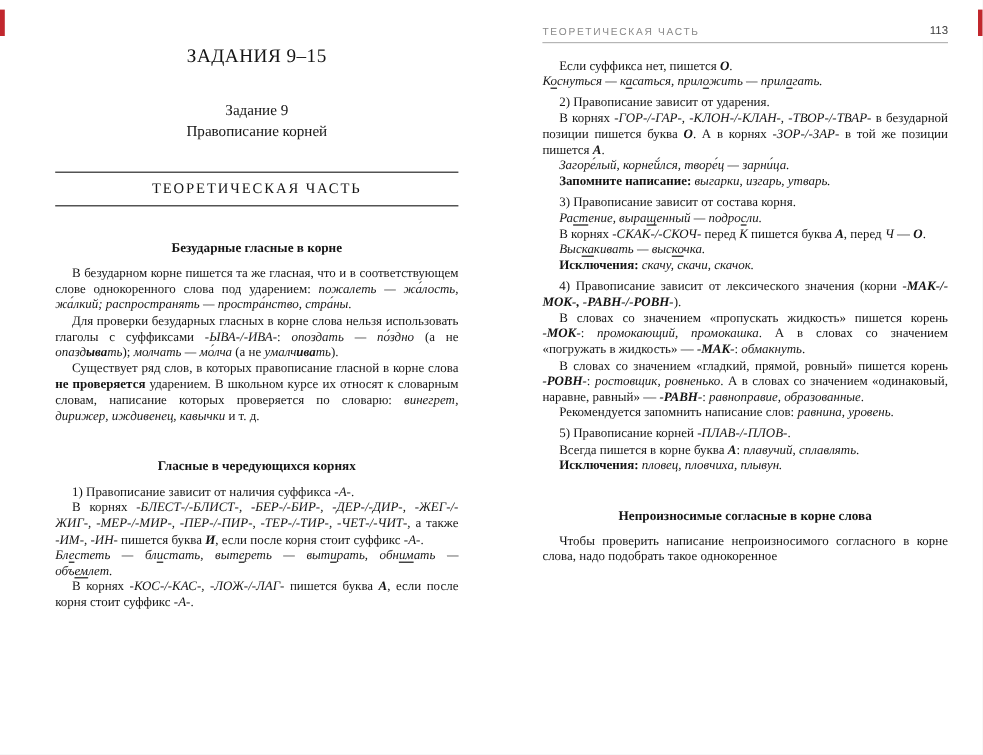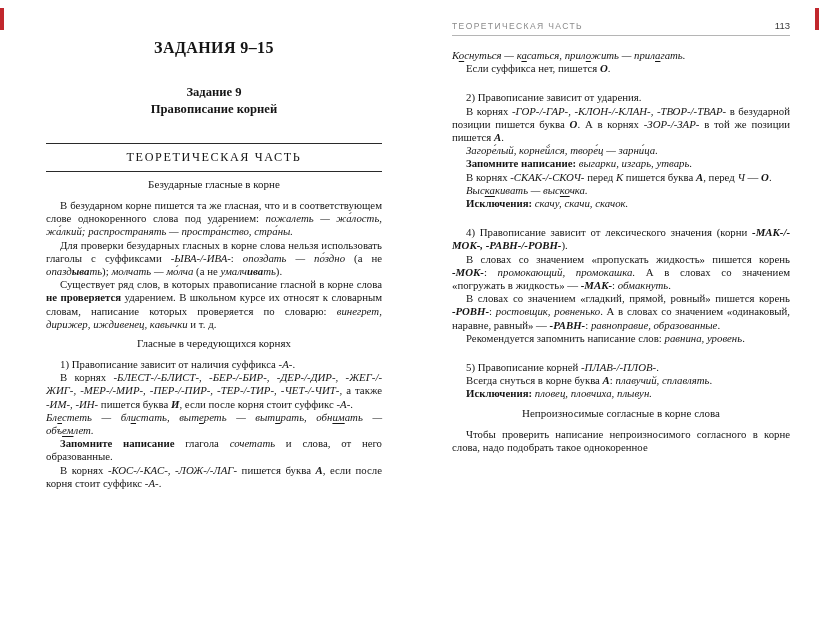--- a/index.html
+++ b/index.html
@@ -8,28 +8,28 @@
   .spread{position:relative;width:819px;height:629px;background:#ffffff;overflow:hidden}
   .edge-mark{position:absolute;width:4px;height:22px;top:8px;background:var(--red,#c1272d)}
   .edge-left{left:0}
   .edge-right{right:0}
   .col{position:absolute}
   .col-left{left:46px;top:38px;width:336px}
   .col-right{left:452px;top:20px;width:338px}
   .running{display:flex;justify-content:space-between;align-items:flex-end;font-family:"Liberation Sans","DejaVu Sans",sans-serif;font-size:8.5px;letter-spacing:1.4px;color:#8a8a8a;padding-bottom:4px;border-bottom:1px solid #b5b5b5;margin-bottom:13px}
   .running .num{color:#3a3a3a;letter-spacing:0;font-size:9.5px}
   .blk{font-size:10.8px;line-height:13.2px}
-  .t1{font-size:16px;font-weight:bold;text-align:center;line-height:20px;letter-spacing:.4px}
-  .t2{font-size:12.6px;font-weight:bold;text-align:center;line-height:16px;margin-top:26px}
+  .t1{font-size:16px;font-weight:normal;text-align:center;line-height:20px;letter-spacing:.4px}
+  .t2{font-size:12.6px;font-weight:normal;text-align:center;line-height:16px;margin-top:26px}
   .t2 + .t2{margin-top:1px}
   .section{margin-top:26px;border-top:1.2px solid #2a2a2a;border-bottom:1.2px solid #2a2a2a;padding:6px 0;text-align:center;font-size:12.2px;letter-spacing:1.6px;line-height:15px}
-  .h3{font-weight:normal;text-align:center;font-size:11px;margin:5px 0 8px;line-height:14px}
+  .h3{font-weight:bold;text-align:center;font-size:11px;margin:28px 0 8px;line-height:14px}
   .p{text-align:justify;text-indent:14px}
   .p.noindent{text-indent:0}
-  .p.sp{margin-top:16px}
+  .p.sp{margin-top:4px}
   .it{font-style:italic}
   .bd{font-weight:bold}
   .ul{text-decoration:underline;text-underline-offset:1.5px}
 </style>
 </head>
 <body>
 
 <div class="spread">
 
   <div class="edge-mark edge-left"></div>
@@ -41,44 +41,45 @@
       <div class="blk t2"><span>Правописание корней</span></div>
       <div class="blk section"><span>ТЕОРЕТИЧЕСКАЯ ЧАСТЬ</span></div>
       <div class="blk h3"><span>Безударные гласные в корне</span></div>
       <div class="blk p"><span>В безударном корне пишется та же гласная, что и в соответствующем слове однокоренного слова под ударением: </span><span class="it">пожалеть — жа́лость, жа́лкий; распространять — простра́нство, стра́ны.</span></div>
       <div class="blk p"><span>Для проверки безударных гласных в корне слова нельзя использовать глаголы с суффиксами </span><span class="it">-ЫВА-/-ИВА-</span><span>: </span><span class="it">опоздать — по́здно</span><span> (а не </span><span class="it">опазд</span><span class="it bd">ыва</span><span class="it">ть</span><span>); </span><span class="it">молчать — мо́лча</span><span> (а не </span><span class="it">умалч</span><span class="it bd">ива</span><span class="it">ть</span><span>).</span></div>
       <div class="blk p"><span>Существует ряд слов, в которых правописание гласной в корне слова </span><span class="bd">не проверяется</span><span> ударением. В школьном курсе их относят к словарным словам, написание которых проверяется по словарю: </span><span class="it">винегрет, дирижер, иждивенец, кавычки</span><span> и т. д.</span></div>
       <div class="blk h3"><span>Гласные в чередующихся корнях</span></div>
       <div class="blk p"><span>1) Правописание зависит от наличия суффикса </span><span class="it">-А-</span><span>.</span></div>
       <div class="blk p"><span>В корнях </span><span class="it">-БЛЕСТ-/-БЛИСТ-, -БЕР-/-БИР-, -ДЕР-/-ДИР-, -ЖЕГ-/-ЖИГ-, -МЕР-/-МИР-, -ПЕР-/-ПИР-, -ТЕР-/-ТИР-, -ЧЕТ-/-ЧИТ-,</span><span> а также </span><span class="it">-ИМ-, -ИН-</span><span> пишется буква </span><span class="it bd">И</span><span>, если после корня стоит суффикс </span><span class="it">-А-</span><span>.</span></div>
       <div class="blk p noindent"><span class="it">Бл</span><span class="it ul">е</span><span class="it">стеть — бл</span><span class="it ul">и</span><span class="it">стать, выт</span><span class="it ul">е</span><span class="it">реть — выт</span><span class="it ul">и</span><span class="it">рать, обн</span><span class="it ul">им</span><span class="it">ать — объ</span><span class="it ul">ем</span><span class="it">лет.</span></div>
-      <div class="blk p"><span class="bd">Запомните написание</span><span> глагола </span><span class="it">сочетать</span><span> и слова, от него образованные.</span></div>
       <div class="blk p"><span>В корнях </span><span class="it">-КОС-/-КАС-, -ЛОЖ-/-ЛАГ-</span><span> пишется буква </span><span class="it bd">А</span><span>, если после корня стоит суффикс </span><span class="it">-А-</span><span>.</span></div>
     </div>
 
   <div class="col col-right">
     <div class="running">
       <span>ТЕОРЕТИЧЕСКАЯ ЧАСТЬ</span>
       <span class="num">113</span>
     </div>
     <div>
+        <div class="blk p"><span>Если суффикса нет, пишется </span><span class="it bd">О</span><span>.</span></div>
         <div class="blk p noindent"><span class="it">К</span><span class="it ul">о</span><span class="it">снуться — к</span><span class="it ul">а</span><span class="it">саться, прил</span><span class="it ul">о</span><span class="it">жить — прил</span><span class="it ul">а</span><span class="it">гать.</span></div>
-        <div class="blk p"><span>Если суффикса нет, пишется </span><span class="it bd">О</span><span>.</span></div>
         <div class="blk p sp"><span>2) Правописание зависит от ударения.</span></div>
         <div class="blk p"><span>В корнях </span><span class="it">-ГОР-/-ГАР-, -КЛОН-/-КЛАН-, -ТВОР-/-ТВАР-</span><span> в безударной позиции пишется буква </span><span class="it bd">О</span><span>. А в корнях </span><span class="it">-ЗОР-/-ЗАР-</span><span> в той же позиции пишется </span><span class="it bd">А</span><span>.</span></div>
         <div class="blk p"><span class="it">Загоре́лый, корней́лся, творе́ц — зарни́ца.</span></div>
         <div class="blk p"><span class="bd">Запомните написание: </span><span class="it">выгарки, изгарь, утварь.</span></div>
+        <div class="blk p sp"><span>3) Правописание зависит от состава корня.</span></div>
+        <div class="blk p"><span class="it">Ра</span><span class="it ul">ст</span><span class="it">ение, выра</span><span class="it ul">щ</span><span class="it">енный — подро</span><span class="it ul">с</span><span class="it">ли.</span></div>
         <div class="blk p"><span>В корнях </span><span class="it">-СКАК-/-СКОЧ-</span><span> перед </span><span class="it">К</span><span> пишется буква </span><span class="it bd">А</span><span>, перед </span><span class="it">Ч</span><span> — </span><span class="it bd">О</span><span>.</span></div>
         <div class="blk p"><span class="it">Выс</span><span class="it ul">ка</span><span class="it">кивать — выс</span><span class="it ul">ко</span><span class="it">чка.</span></div>
         <div class="blk p"><span class="bd">Исключения:</span><span class="it"> скачу, скачи, скачок.</span></div>
         <div class="blk p sp"><span>4) Правописание зависит от лексического значения (корни </span><span class="it bd">-МАК-/-МОК-, -РАВН-/-РОВН-</span><span>).</span></div>
         <div class="blk p"><span>В словах со значением «пропускать жидкость» пишется корень </span><span class="it bd">-МОК-</span><span>: </span><span class="it">промокающий, промокашка</span><span>. А в словах со значением «погружать в жидкость» — </span><span class="it bd">-МАК-</span><span>: </span><span class="it">обмакнуть</span><span>.</span></div>
         <div class="blk p"><span>В словах со значением «гладкий, прямой, ровный» пишется корень </span><span class="it bd">-РОВН-</span><span>: </span><span class="it">ростовщик, ровненько</span><span>. А в словах со значением «одинаковый, наравне, равный» — </span><span class="it bd">-РАВН-</span><span>: </span><span class="it">равноправие, образованные</span><span>.</span></div>
         <div class="blk p"><span>Рекомендуется запомнить написание слов: </span><span class="it">равнина, уровень</span><span>.</span></div>
         <div class="blk p sp"><span>5) Правописание корней </span><span class="it">-ПЛАВ-/-ПЛОВ-</span><span>.</span></div>
-        <div class="blk p"><span>Всегда снуться в корне буква </span><span class="it bd">А</span><span>: </span><span class="it">плавучий, сплавлять</span><span>.</span></div>
+        <div class="blk p"><span>Всегда пишется в корне буква </span><span class="it bd">А</span><span>: </span><span class="it">плавучий, сплавлять</span><span>.</span></div>
         <div class="blk p"><span class="bd">Исключения:</span><span class="it"> пловец, пловчиха, плывун.</span></div>
         <div class="blk h3"><span>Непроизносимые согласные в корне слова</span></div>
         <div class="blk p"><span>Чтобы проверить написание непроизносимого согласного в корне слова, надо подобрать такое однокоренное</span></div>
       </div>
   </div>
 
 </div>
 
 </body></html>

